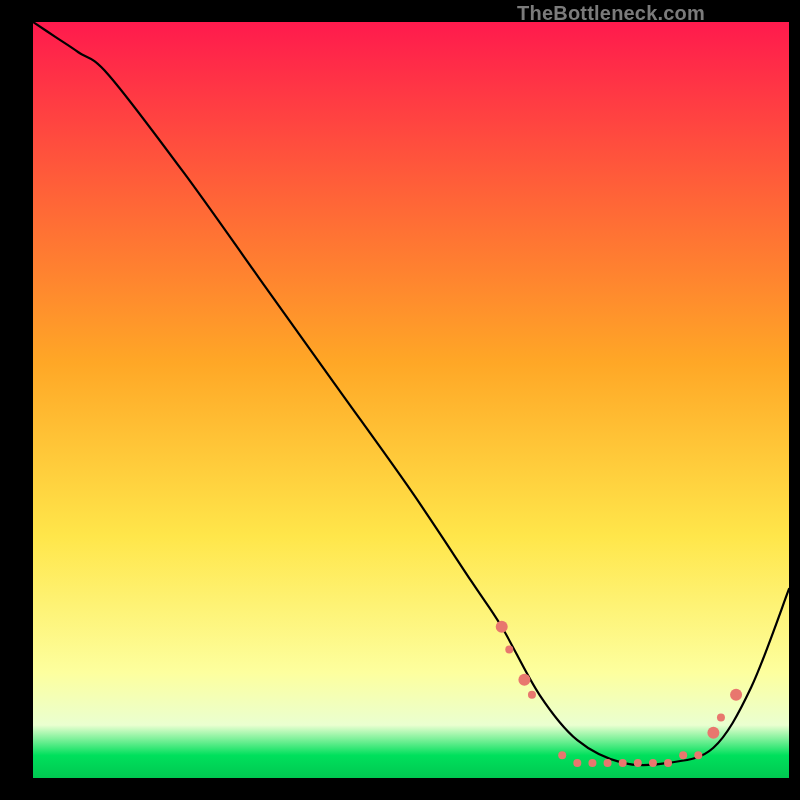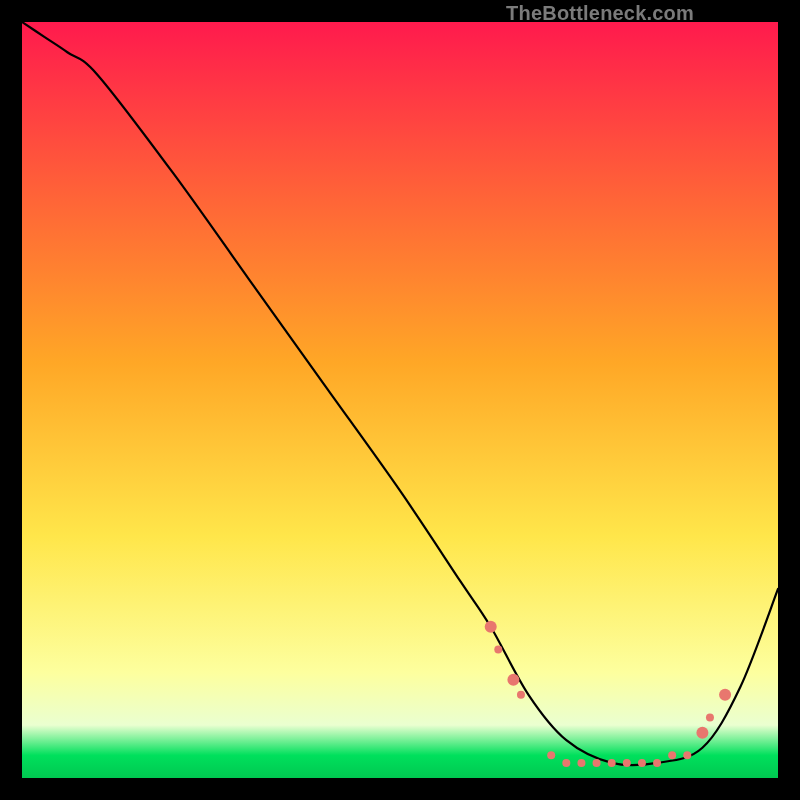--- a/index.html
+++ b/index.html
@@ -6,21 +6,21 @@
     margin: 0;
     padding: 0;
     width: 800px;
     height: 800px;
     background: #000;
     overflow: hidden;
   }
   .frame {
     position: absolute;
     top: 0;
-    left: 0;
+    left: 11px;
     width: 718px;
     height: 800px;
     background: #000;
     text-align: center;
   }
   .plot-area {
     position: absolute;
     top: 22px;
     left: 22px;
     width: 756px;

